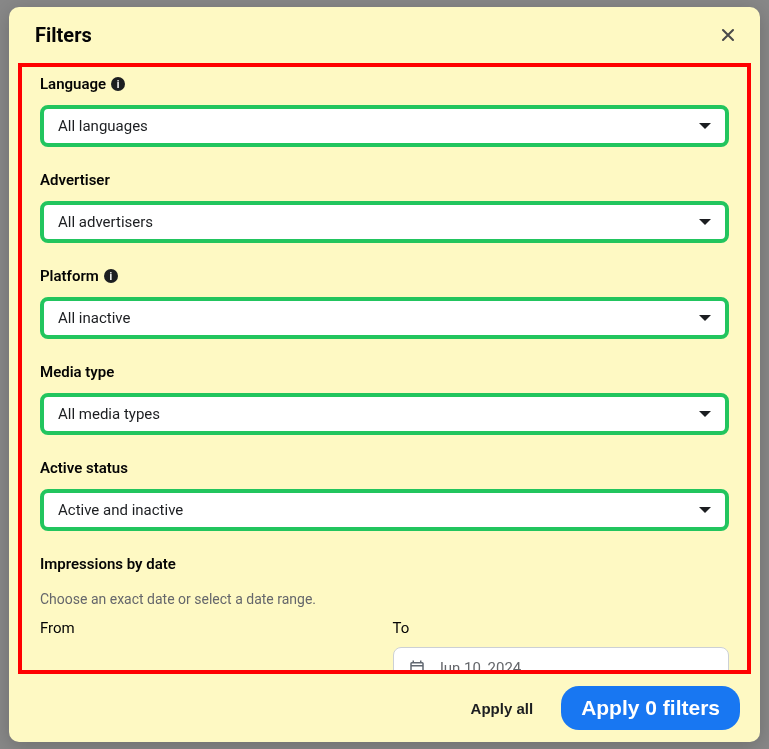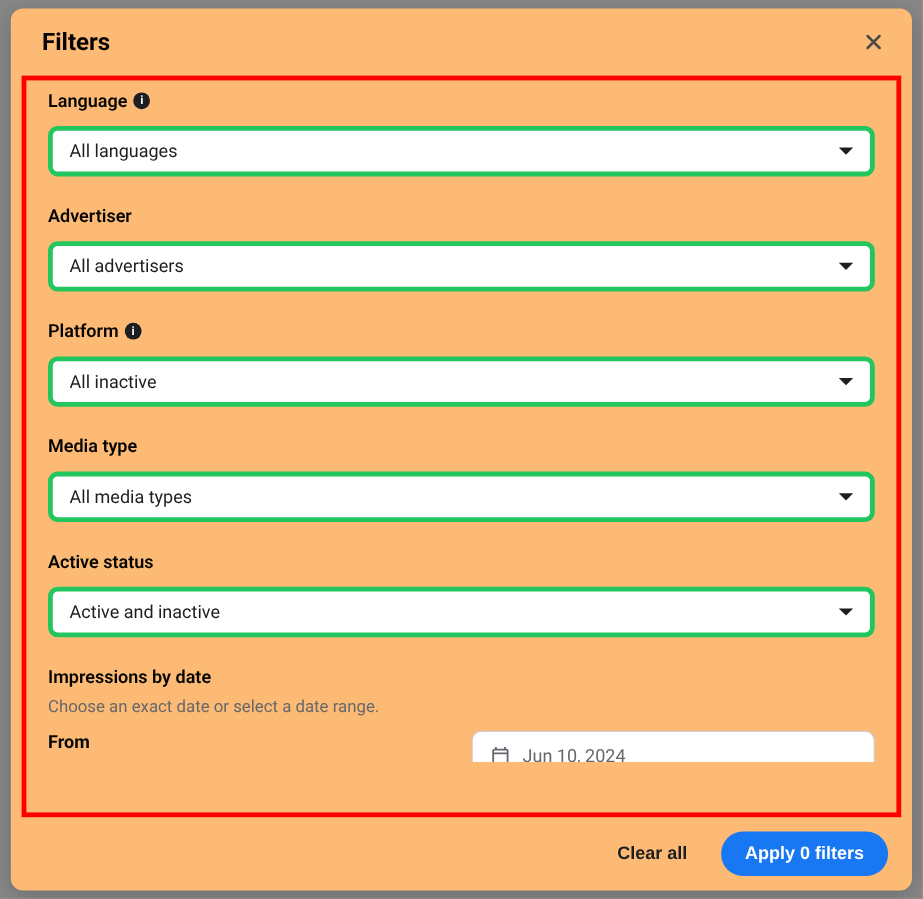--- a/index.html
+++ b/index.html
@@ -14,21 +14,21 @@
       height: 749px;
       position: relative;
       overflow: hidden;
     }
     .modal {
       position: absolute;
       top: 7px;
       left: 9px;
       right: 9px;
       bottom: 7px;
-      background: #fdba74;
+      background: #fef9c3;
       border-radius: 10px;
       display: flex;
       flex-direction: column;
       box-shadow: 0 4px 20px rgba(0,0,0,0.2);
     }
     .modal-header {
       display: flex;
       align-items: center;
       justify-content: space-between;
       padding: 14px 18px 14px 26px;
@@ -130,33 +130,33 @@
     .dropdown .caret {
       width: 0;
       height: 0;
       border-left: 6px solid transparent;
       border-right: 6px solid transparent;
       border-top: 6px solid #1c1e21;
     }
     .subtext {
       font-size: 14px;
       color: #65676b;
-      margin-top: 8px;
+      margin-top: 18px;
     }
     .date-row {
       display: flex;
       gap: 16px;
       margin-top: 12px;
     }
     .date-col {
       flex: 1;
     }
     .date-col-label {
       font-size: 15px;
-      font-weight: 700;
+      font-weight: 400;
       color: #050505;
       margin-bottom: 10px;
     }
     .date-input {
       width: 100%;
       border: 1px solid #ccd0d5;
       border-radius: 8px;
       padding: 10px 14px;
       font-size: 15px;
       color: #65676b;
@@ -190,21 +190,21 @@
       font-size: 15px;
       font-weight: 600;
       color: #1c1e21;
       padding: 10px 16px;
       cursor: pointer;
       border-radius: 6px;
     }
     .btn-apply {
       background: #1877f2;
       border: none;
-      font-size: 15px;
+      font-size: 21px;
       font-weight: 600;
       color: #fff;
       padding: 10px 20px;
       cursor: pointer;
       border-radius: 18px;
     }
     
     .cutoff-mask {
       height: 26px;
       overflow: hidden;
@@ -284,34 +284,35 @@
         <div class="field-label" style="margin-bottom:2px">
           <span>Impressions by date</span>
         </div>
         <div class="subtext">Choose an exact date or select a date range.</div>
 
         <div class="date-row">
           <div class="date-col">
             <div class="date-col-label">From</div>
           </div>
           <div class="date-col">
+            <div class="date-col-label">To</div>
             <div class="cutoff-mask">
               <div class="date-input">
                 <span class="cal-icon">
                   <svg viewBox="0 0 24 24">
                       <path d="M19 4h-1V2h-2v2H8V2H6v2H5a2 2 0 0 0-2 2v14a2 2 0 0 0 2 2h14a2 2 0 0 0 2-2V6a2 2 0 0 0-2-2zm0 16H5V10h14v10zM5 8V6h14v2H5z"></path>
                     </svg>
                 </span>
                 <span>Jun 10, 2024</span>
               </div>
             </div>
           </div>
         </div>
       </div>
 
     </div>
   </div>
 
   <div class="modal-footer">
-    <button class="btn-clear">Clear all</button>
+    <button class="btn-clear">Apply all</button>
     <button class="btn-apply">Apply 0 filters</button>
   </div>
 </div>
 
 </body></html>

